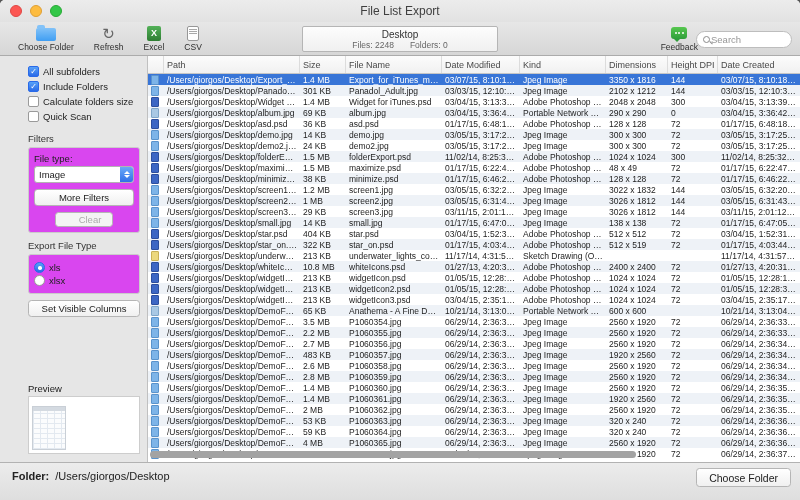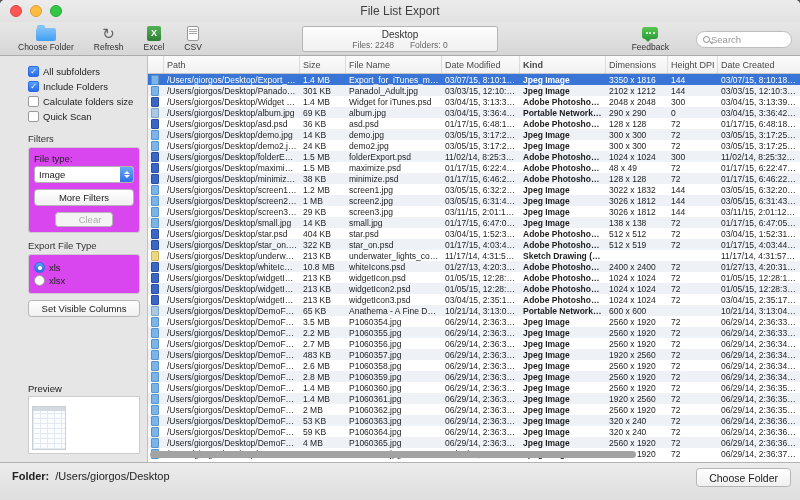--- a/index.html
+++ b/index.html
@@ -22,21 +22,21 @@
   .tool-icon { height:16px; display:flex; align-items:center; justify-content:center; }
   .folder-glyph { width:20px; height:13px; background:linear-gradient(#82c2f8,#3f9ef3); border-radius:2px; position:relative; margin-top:3px; }
   .folder-glyph::before { content:""; position:absolute; top:-3px; left:1px; width:8px; height:3px; background:#82c2f8; border-radius:2px 2px 0 0; }
   .refresh-glyph { font-size:15px; line-height:15px; color:#666; }
   .excel-glyph { width:14px; height:15px; background:linear-gradient(#53b158,#2e7d32); border-radius:2px; color:#fff; font-size:9px; font-weight:bold; display:flex; align-items:center; justify-content:center; }
   .csv-glyph { width:12px; height:15px; background:#fff; border:1px solid #979797; border-radius:2px; padding:2px 1px; display:flex; flex-direction:column; gap:1px; }
   .csv-glyph i { display:block; height:1px; background:#a9a9a9; }
   .scope { position:absolute; left:50%; transform:translateX(-50%); top:4px; width:196px; height:26px; background:linear-gradient(#fdfdfd,#f0f0f0); border:1px solid #b5b5b5; border-radius:2px; display:flex; flex-direction:column; align-items:center; justify-content:center; }
   .scope-title { font-size:10px; color:#333; line-height:11px; }
   .scope-stats { display:flex; gap:16px; font-size:8.5px; color:#666; line-height:10px; }
-  .feedback { position:absolute; right:131px; top:3px; }
+  .feedback { position:absolute; right:102px; top:3px; }
   .feedback-glyph { width:16px; height:12px; background:linear-gradient(#57c84f,#2f9e3a); border-radius:3px; position:relative; display:flex; align-items:center; justify-content:center; gap:1.5px; }
   .feedback-glyph::after { content:""; position:absolute; left:3px; bottom:-3px; border-left:3px solid transparent; border-right:3px solid transparent; border-top:3px solid #2f9e3a; }
   .feedback-glyph b { width:2px; height:2px; border-radius:50%; background:#fff; }
   .search-field { position:absolute; right:8px; top:9px; width:96px; height:17px; background:#fff; border:1px solid #bdbdbd; border-radius:9px; display:flex; align-items:center; padding:0 6px; }
   .mag { position:relative; width:8px; height:8px; flex:none; }
   .mag::before { content:""; position:absolute; left:0; top:0; width:5px; height:5px; border:1.4px solid #8b8b8b; border-radius:50%; }
   .mag::after { content:""; position:absolute; left:5.5px; top:6px; width:3.5px; height:1.4px; background:#8b8b8b; transform:rotate(45deg); }
   .search-text { font-size:9.5px; color:#979797; }
 
   
@@ -75,21 +75,21 @@
   .tbody { flex:1; overflow:hidden; }
   .row { display:flex; height:11px; align-items:center; font-size:8.5px; color:#1d1d1d; white-space:nowrap; }
   .row:nth-child(even) { background:#eef2f7; }
   .row.selected { background:#3875d7; color:#fff; }
   .cell { padding:0 3px; overflow:hidden; text-overflow:ellipsis; white-space:nowrap; }
   .c-icon { width:16px; flex:none; padding:0 0 0 3px; display:flex; align-items:center; }
   .c-path { width:136px; flex:none; }
   .c-size { width:46px; flex:none; }
   .c-name { width:96px; flex:none; }
   .c-mod  { width:78px; flex:none; }
-  .c-kind { width:86px; flex:none;font-weight:bold; }
+  .c-kind { width:86px; flex:none; }
   .c-dim  { width:62px; flex:none; }
   .c-dpi  { width:50px; flex:none; }
   .c-created { flex:1; min-width:0; border-right:none; }
   .file-icon { width:8px; height:10px; border-radius:1px; display:inline-block; }
   .file-icon.jpeg { background:#7db4e8; border:1px solid #5a93cc; }
   .file-icon.psd { background:#3c66c4; border:1px solid #2c4e9e; }
   .file-icon.png { background:#a8c8e4; border:1px solid #7fa6c9; }
   .file-icon.sketch { background:#ecd87d; border:1px solid #c9b157; }
   .hscroll { position:absolute; left:0; right:0; bottom:3px; height:9px; padding:1px 2px; }
   .hscroll-thumb { width:75%; height:7px; background:#a3a3a3; border-radius:4px; }

